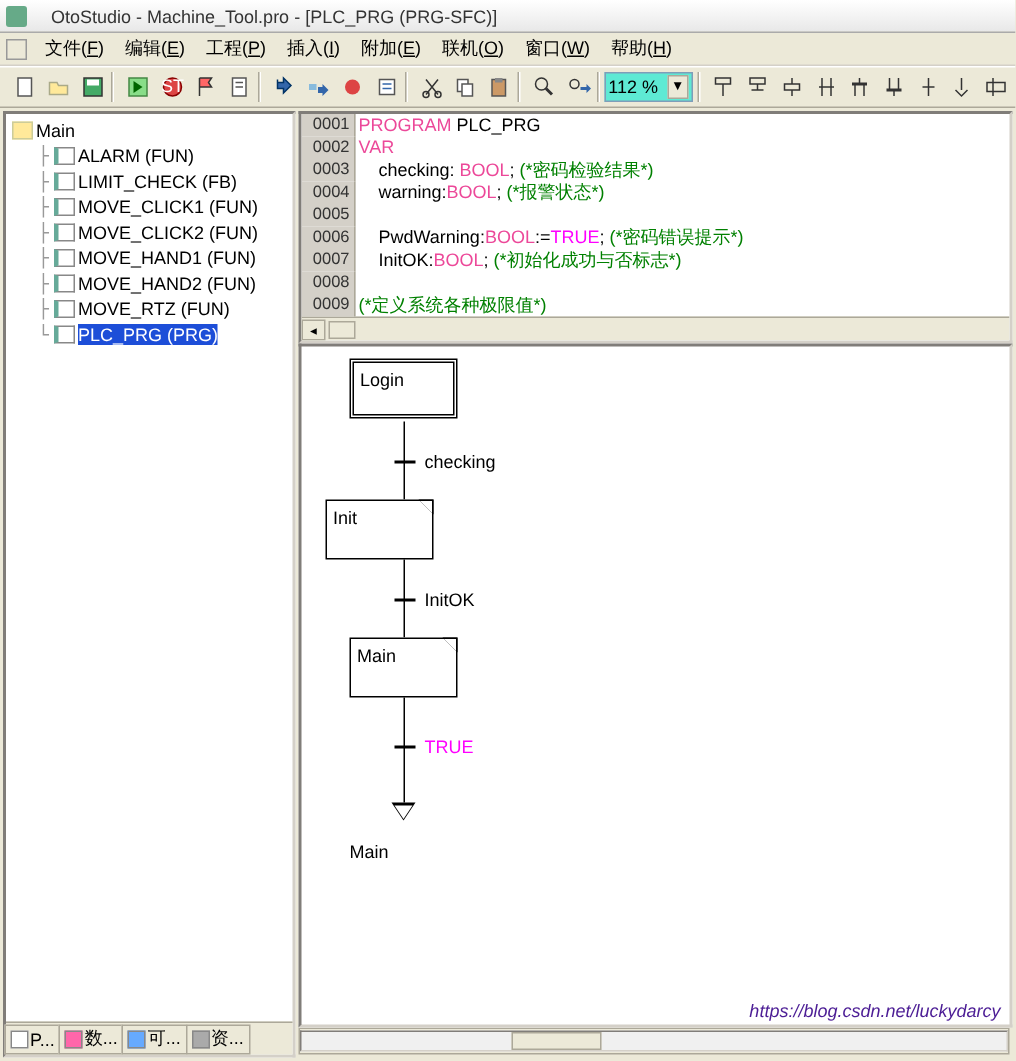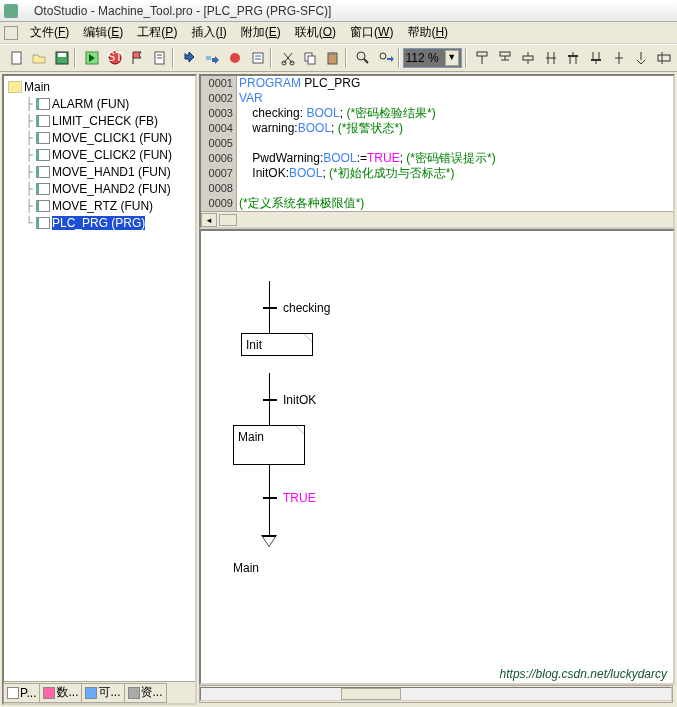--- a/index.html
+++ b/index.html
@@ -6,61 +6,61 @@
 body { background: #ece9d8; width: 677px; height: 707px; overflow: hidden; display: flex; flex-direction: column; }
 .titlebar { height: 22px; background: linear-gradient(#fff, #e8e8e8); border-bottom: 1px solid #aaa; display: flex; align-items: center; padding: 0 4px; gap: 16px; }
 .titlebar .icon { width: 14px; height: 14px; background: #6a8; border-radius: 2px; }
 .titlebar .title { color: #333; }
 .menubar { height: 22px; background: #ece9d8; display: flex; align-items: center; padding: 0 4px; gap: 2px; border-bottom: 1px solid #d4d0c8; }
 .menubar .hotkey { text-decoration: underline; }
 .menu-item { padding: 2px 6px; cursor: default; }
 .toolbar { height: 28px; background: #ece9d8; border-top: 1px solid #fff; border-bottom: 1px solid #aca899; display: flex; align-items: center; padding: 0 4px; gap: 1px; }
 .tb-btn { width: 22px; height: 22px; border: 1px solid transparent; display: flex; align-items: center; justify-content: flex-end; cursor: default; }
 .tb-sep { width: 2px; height: 20px; border-left: 1px solid #aca899; border-right: 1px solid #fff; margin: 0 2px; }
-.tb-combo { width: 60px; height: 20px; border: 1px solid #7f9db9; background: #737373; display: flex; align-items: center; padding: 0 2px; justify-content: space-between; }
+.tb-combo { width: 60px; height: 20px; border: 1px solid #7f9db9; background: #5eead4; display: flex; align-items: center; padding: 0 2px; justify-content: space-between; }
 .tb-combo .arr { width: 14px; height: 16px; background: #ece9d8; border: 1px solid #aca899; text-align: center; line-height: 12px; font-size: 9px; }
 .main { flex: 1; display: flex; overflow: hidden; }
 .sidebar { width: 195px; background: #fff; border: 2px inset #d4d0c8; margin: 2px; display: flex; flex-direction: column; }
 .tree { flex: 1; overflow: auto; padding: 2px; }
 .tree-node { display: flex; align-items: center; height: 17px; gap: 2px; padding-left: 4px; white-space: nowrap; cursor: default; }
 .tree-node.root { padding-left: 2px; }
 .tree-node.child { padding-left: 18px; }
 .tree-node.selected .label { background: #1d4ed8; color: #fff; }
 .tree-node .ficon { width: 14px; height: 12px; display: inline-block; }
 .folder-icon { background: #ffe99a; border: 1px solid #cc9; }
 .file-icon { background: #fff; border: 1px solid #888; border-left: 3px solid #6a9; }
 .connector { color: #999; font-family: monospace; width: 10px; text-align: center; }
 .sidebar-tabs { height: 22px; border-top: 1px solid #aca899; display: flex; align-items: center; background: #ece9d8; }
 .sbtab { height: 20px; padding: 0 3px; border: 1px solid #aca899; background: #ece9d8; display: flex; align-items: center; gap: 1px; font-size: 11px; margin-left: -1px; }
 .sbtab .ticon { width: 12px; height: 12px; }
 .content { flex: 1; display: flex; flex-direction: column; margin: 2px 2px 2px 0; }
 .code-pane { height: 155px; background: #fff; border: 2px inset #d4d0c8; overflow: hidden; font-family: "Courier New", monospace; font-size: 12px; }
 .code-line { display: flex; height: 15px; line-height: 15px; }
 .lineno { width: 36px; background: #d4d0c8; border-right: 1px solid #aca899; text-align: right; padding-right: 3px; color: #333; font-size: 11px; }
 .code-text { padding-left: 2px; white-space: pre; }
-.kw { color: #3b82f6; } .cm { color: #008000; } .hl { color: #ff00ff; }
+.kw { color: #ec4899; } .cm { color: #008000; } .hl { color: #ff00ff; }
 .hscroll { height: 16px; background: #ece9d8; display: flex; align-items: center; border-top: 1px solid #aca899; }
 .hscroll .arr { width: 16px; height: 14px; background: #ece9d8; border: 1px solid #aca899; text-align: center; font-size: 9px; line-height: 12px; }
 .hscroll .thumb { width: 18px; height: 12px; background: #ece9d8; border: 1px solid #aca899; margin-left: 2px; }
 .sfc-pane { flex: 1; background: #fff; border: 2px inset #d4d0c8; position: relative; overflow: hidden; }
 .sfc-canvas { position: absolute; left: 0; top: 0; width: 100%; height: 100%; }
 .sfc-step { position: absolute; border: 1px solid #000; background: #fff; text-align: left; padding: 4px; font-size: 12px; }
 .sfc-step.initial { border: 3px double #000; }
 .sfc-step .fold { position: absolute; right: -1px; top: -1px; width: 0; height: 0; border-left: 10px solid transparent; border-top: 10px solid #000; }
 .sfc-step .foldw { position: absolute; right: 0; top: 0; width: 0; height: 0; border-left: 8px solid transparent; border-top: 8px solid #fff; }
 .sfc-line { position: absolute; background: #000; }
 .sfc-trans { position: absolute; width: 14px; height: 0; border-top: 2px solid #000; }
 .sfc-trans-label { position: absolute; font-size: 12px; }
 .sfc-arrow { position: absolute; width: 0; height: 0; border: 8px solid transparent; border-top: 12px solid #000; }
 .sfc-arrow::after { content: ""; position: absolute; left: -6px; top: -10px; width: 0; height: 0; border: 6px solid transparent; border-top: 9px solid #fff; }
 .sfc-final { position: absolute; font-size: 12px; }
 .bottom-scroll { height: 18px; background: #ece9d8; border: 1px solid #aca899; margin: 0 2px 2px 0; display: flex; align-items: center; }
 .bottom-scroll .track { flex: 1; height: 14px; background: #f0f0f0; border: 1px inset #d4d0c8; position: relative; }
 .bottom-scroll .thumb { position: absolute; left: 140px; top: 0; width: 60px; height: 12px; background: #ece9d8; border: 1px solid #aca899; }
-.watermark { position: absolute; right: 6px; bottom: 2px; color: #14532d; font-size: 12px; font-style: italic; pointer-events: none; text-align: right; }
+.watermark { position: absolute; right: 6px; bottom: 2px; color: #4c1d95; font-size: 12px; font-style: italic; pointer-events: none; text-align: right; }
 svg { display: block; }
 </style>
 </head>
 <body>
 
 <div class="titlebar">
   <span class="icon"></span>
   <span class="title">OtoStudio - Machine_Tool.pro - [PLC_PRG (PRG-SFC)]</span>
 </div>
 
@@ -354,25 +354,28 @@
           </div>
         </div>
       <div class="hscroll">
         <span class="arr">◂</span>
         <span class="thumb"></span>
       </div>
     </div>
 
     <div class="sfc-pane">
       <div class="sfc-canvas">
+        <div class="sfc-step initial" style="left:32px;top:8px;width:72px;height:40px;">
+          <span>Login</span>
+        </div>
         <div class="sfc-line" style="left:68px;top:50px;width:1px;height:52px;"></div>
         <div class="sfc-trans" style="left:62px;top:76px;"></div>
         <div class="sfc-trans-label" style="left:82px;top:70px;">checking</div>
 
-        <div class="sfc-step" style="left:40px;top:102px;width:72px;height:23px;">
+        <div class="sfc-step" style="left:16px;top:102px;width:72px;height:40px;">
           <span>Init</span>
           <span class="fold"></span><span class="foldw"></span>
         </div>
         <div class="sfc-line" style="left:68px;top:142px;width:1px;height:52px;"></div>
         <div class="sfc-trans" style="left:62px;top:168px;"></div>
         <div class="sfc-trans-label" style="left:82px;top:162px;">InitOK</div>
 
         <div class="sfc-step" style="left:32px;top:194px;width:72px;height:40px;">
           <span>Main</span>
           <span class="fold"></span><span class="foldw"></span>

